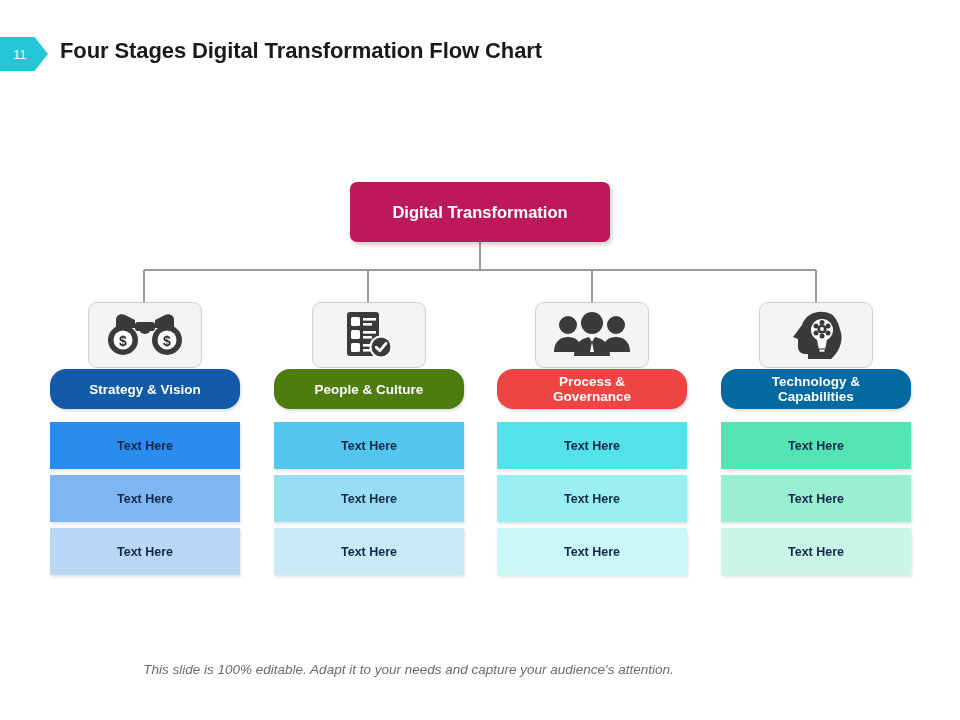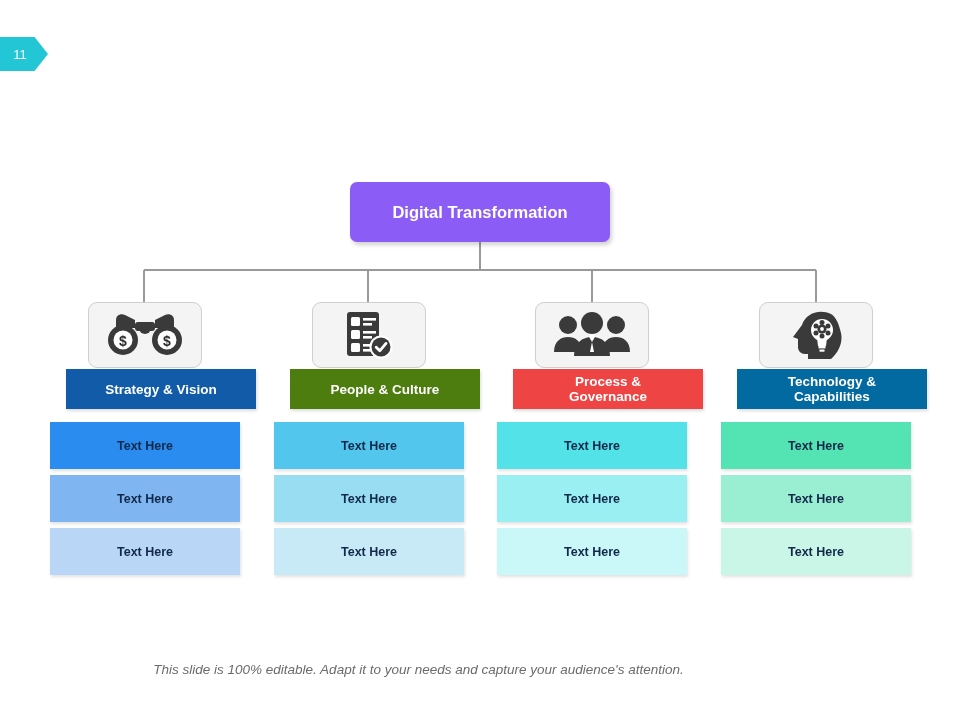--- a/index.html
+++ b/index.html
@@ -62,21 +62,21 @@
     pointer-events: none;
   }
 
   
   .root-node {
     position: absolute;
     left: 350px;
     top: 182px;
     width: 260px;
     height: 60px;
-    background: #8b5cf6;
+    background: #be185d;
     border-radius: 7px;
     box-shadow: 2px 3px 4px rgba(0,0,0,0.18);
     display: flex;
     align-items: center;
     justify-content: center;
   }
   .root-node-label {
     color: #ffffff;
     font-size: 16.5px;
     font-weight: bold;
@@ -105,24 +105,24 @@
     box-sizing: border-box;
     display: flex;
     align-items: center;
     justify-content: center;
   }
   .icon-box svg { display: block; }
 
   .col-header {
     position: absolute;
     top: 67px;
-    left: 16px;
+    left: 0;
     width: 190px;
     height: 40px;
-    border-radius: 0;
+    border-radius: 16px;
     box-shadow: 1px 2px 3px rgba(0,0,0,0.14);
     display: flex;
     align-items: center;
     justify-content: center;
     text-align: center;
     box-sizing: border-box;
   }
   .col-header-label {
     color: #ffffff;
     font-size: 13.5px;
@@ -155,30 +155,30 @@
   
   .footer-note {
     position: absolute;
     left: 0;
     top: 662px;
     width: 817px;
     text-align: center;
     font-size: 13.5px;
     font-style: italic;
     color: #6b6b6b;
-    padding-left: 10px;
   }
 </style>
 </head>
 <body>
 
 <div class="header">
   <div class="slide-badge">
     <span>11</span>
   </div>
+  <div class="slide-title">Four Stages Digital Transformation Flow Chart</div>
 </div>
 
 <svg class="connectors" viewBox="0 0 960 720" width="960" height="720">
   <g stroke="#9a9a9a" stroke-width="1.2" fill="none" shape-rendering="crispEdges">
     <line x1="480" y1="242" x2="480" y2="270"></line>
     <line x1="144" y1="270" x2="816" y2="270"></line>
     <line x1="144" y1="270" x2="144" y2="302"></line>
     <line x1="368" y1="270" x2="368" y2="302"></line>
     <line x1="592" y1="270" x2="592" y2="302"></line>
     <line x1="816" y1="270" x2="816" y2="302"></line>

